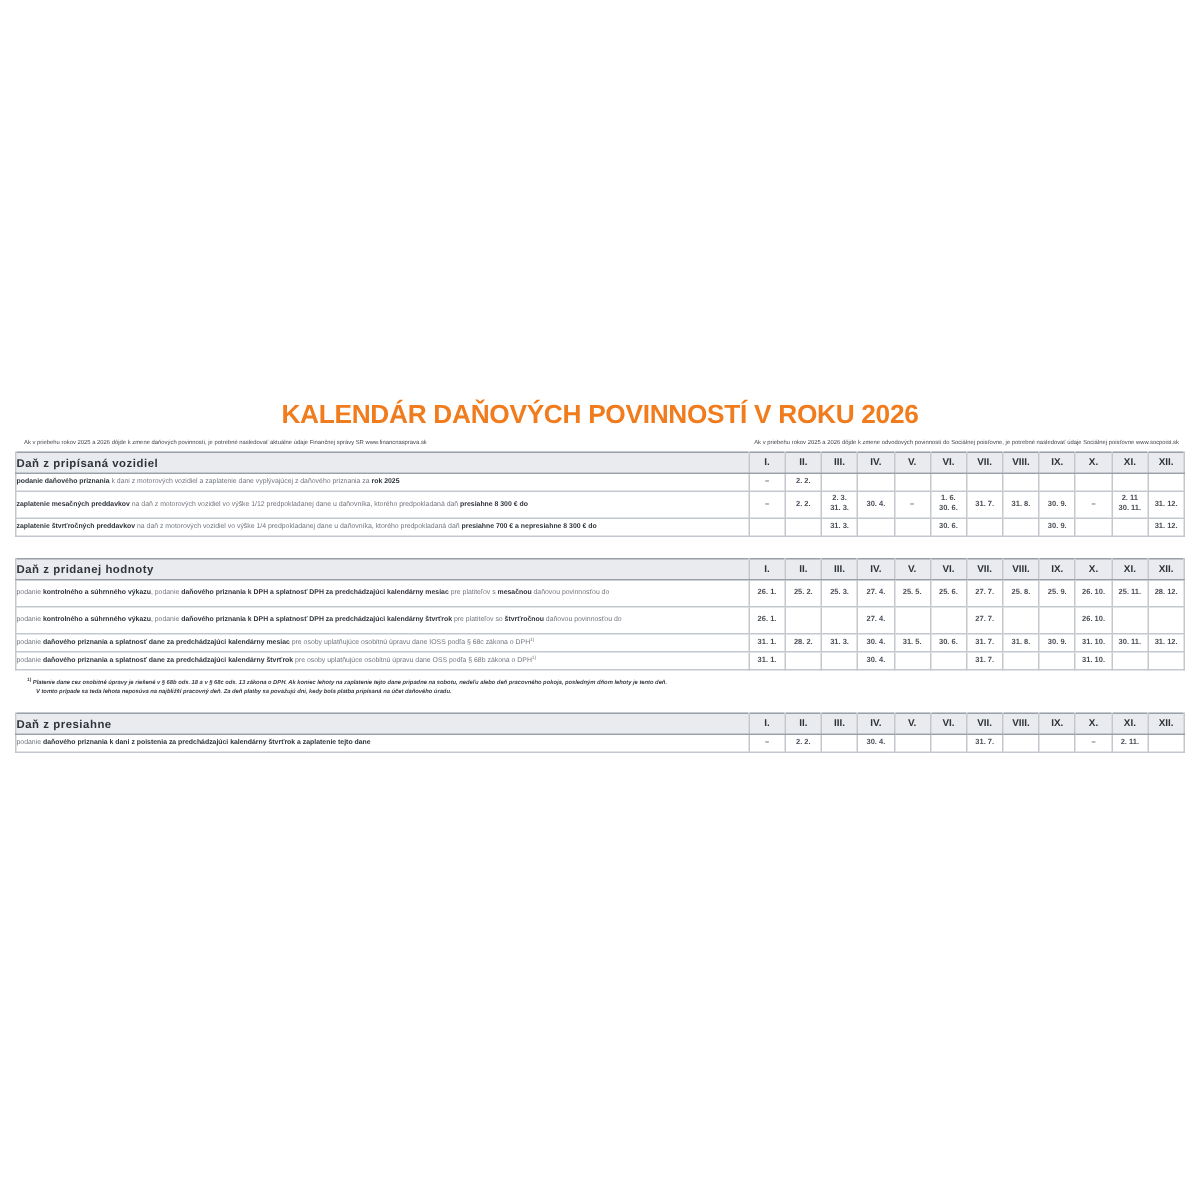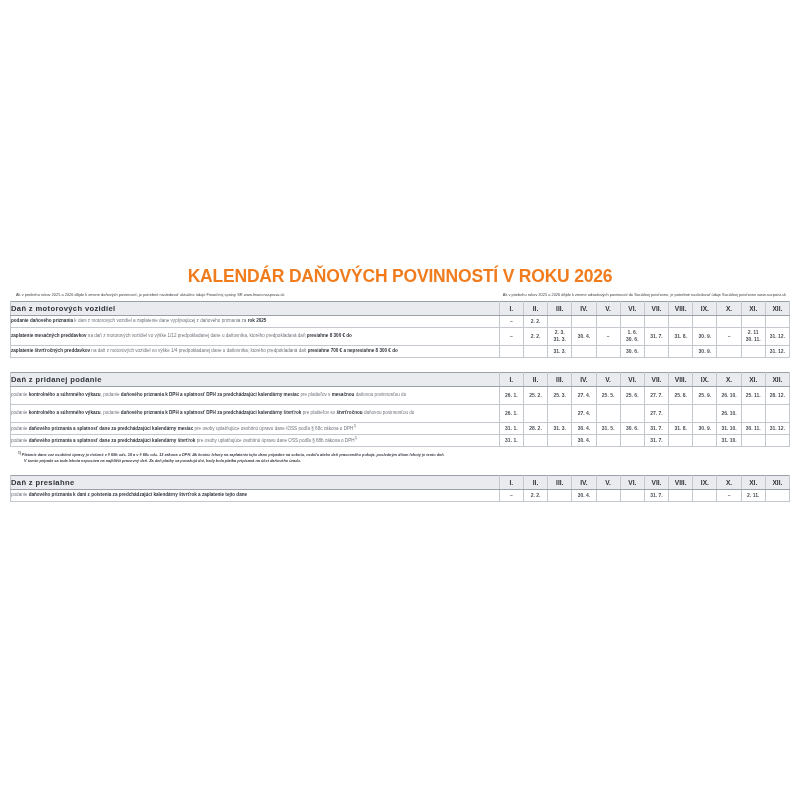--- a/index.html
+++ b/index.html
@@ -151,21 +151,21 @@
 
   <div class="subtitles">
     <div class="subtitle subtitle-left">Ak v priebehu rokov 2025 a 2026 dôjde k zmene daňových povinností, je potrebné nasledovať aktuálne údaje Finančnej správy SR www.financnasprava.sk</div>
     <div class="subtitle subtitle-right">Ak v priebehu rokov 2025 a 2026 dôjde k zmene odvodových povinností do Sociálnej poisťovne, je potrebné nasledovať údaje Sociálnej poisťovne www.socpoist.sk</div>
   </div>
 
   <div id="sections-host">
       <table class="tbl">
         <thead>
           <tr class="sec-head">
-            <th class="sec-title">Daň z motorových vozidiel</th>
+            <th class="sec-title">Daň z pripísaná vozidiel</th>
             <th class="mcol">I.</th>
             <th class="mcol">II.</th>
             <th class="mcol">III.</th>
             <th class="mcol">IV.</th>
             <th class="mcol">V.</th>
             <th class="mcol">VI.</th>
             <th class="mcol">VII.</th>
             <th class="mcol">VIII.</th>
             <th class="mcol">IX.</th>
             <th class="mcol">X.</th>
@@ -221,21 +221,21 @@
             <td class="dc"></td>
             <td class="dc"></td>
             <td class="dc">31. 12.</td>
           </tr>
         </tbody>
       </table>
       <div class="gap"></div>
       <table class="tbl">
         <thead>
           <tr class="sec-head">
-            <th class="sec-title">Daň z pridanej podanie</th>
+            <th class="sec-title">Daň z pridanej hodnoty</th>
             <th class="mcol">I.</th>
             <th class="mcol">II.</th>
             <th class="mcol">III.</th>
             <th class="mcol">IV.</th>
             <th class="mcol">V.</th>
             <th class="mcol">VI.</th>
             <th class="mcol">VII.</th>
             <th class="mcol">VIII.</th>
             <th class="mcol">IX.</th>
             <th class="mcol">X.</th>

